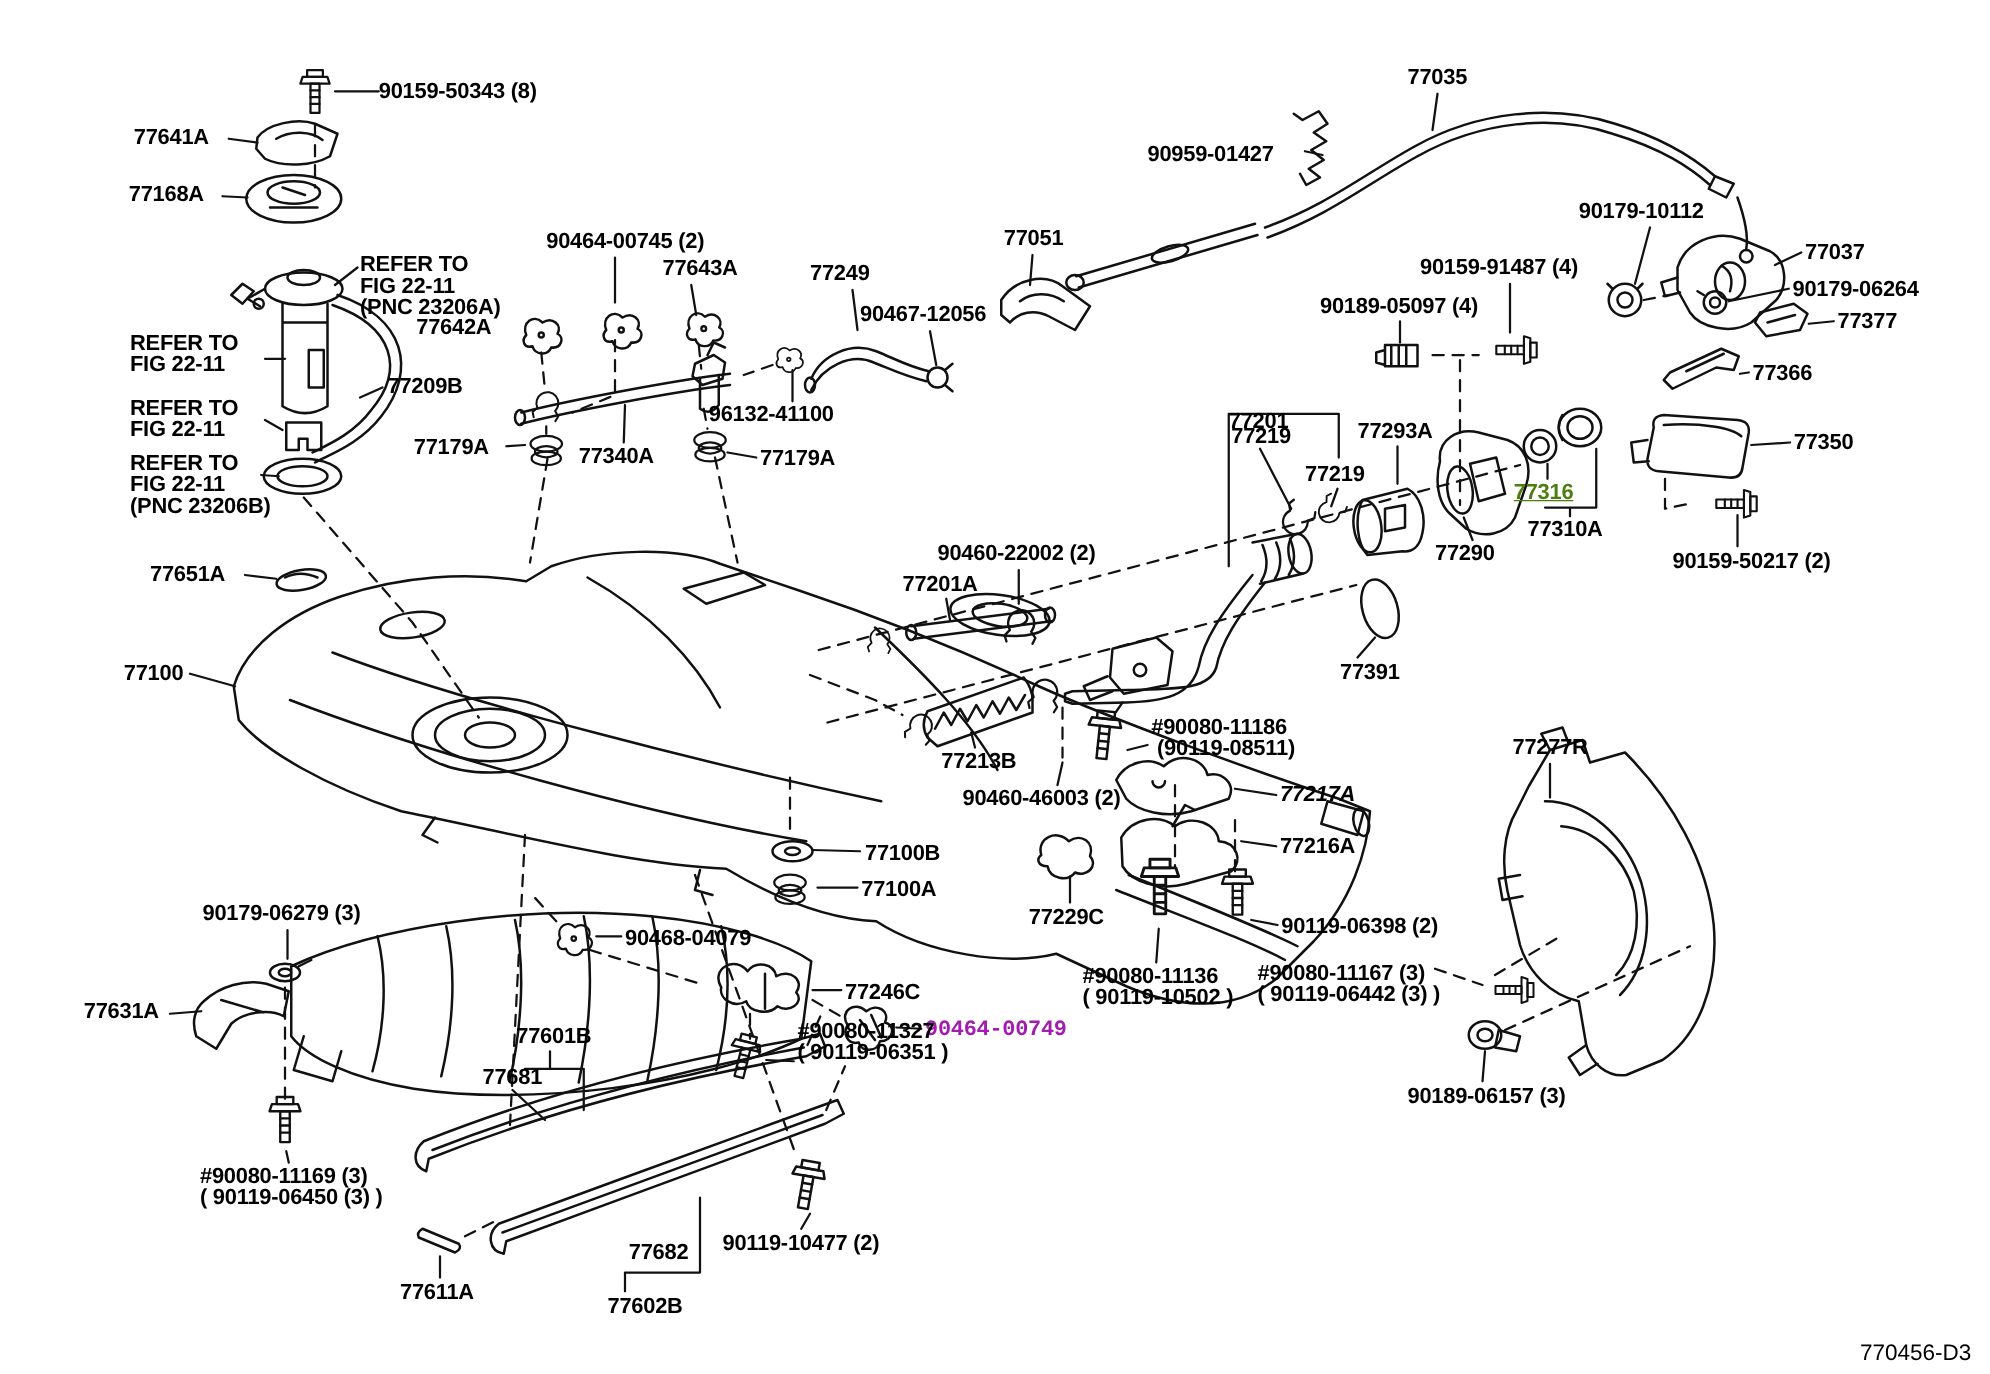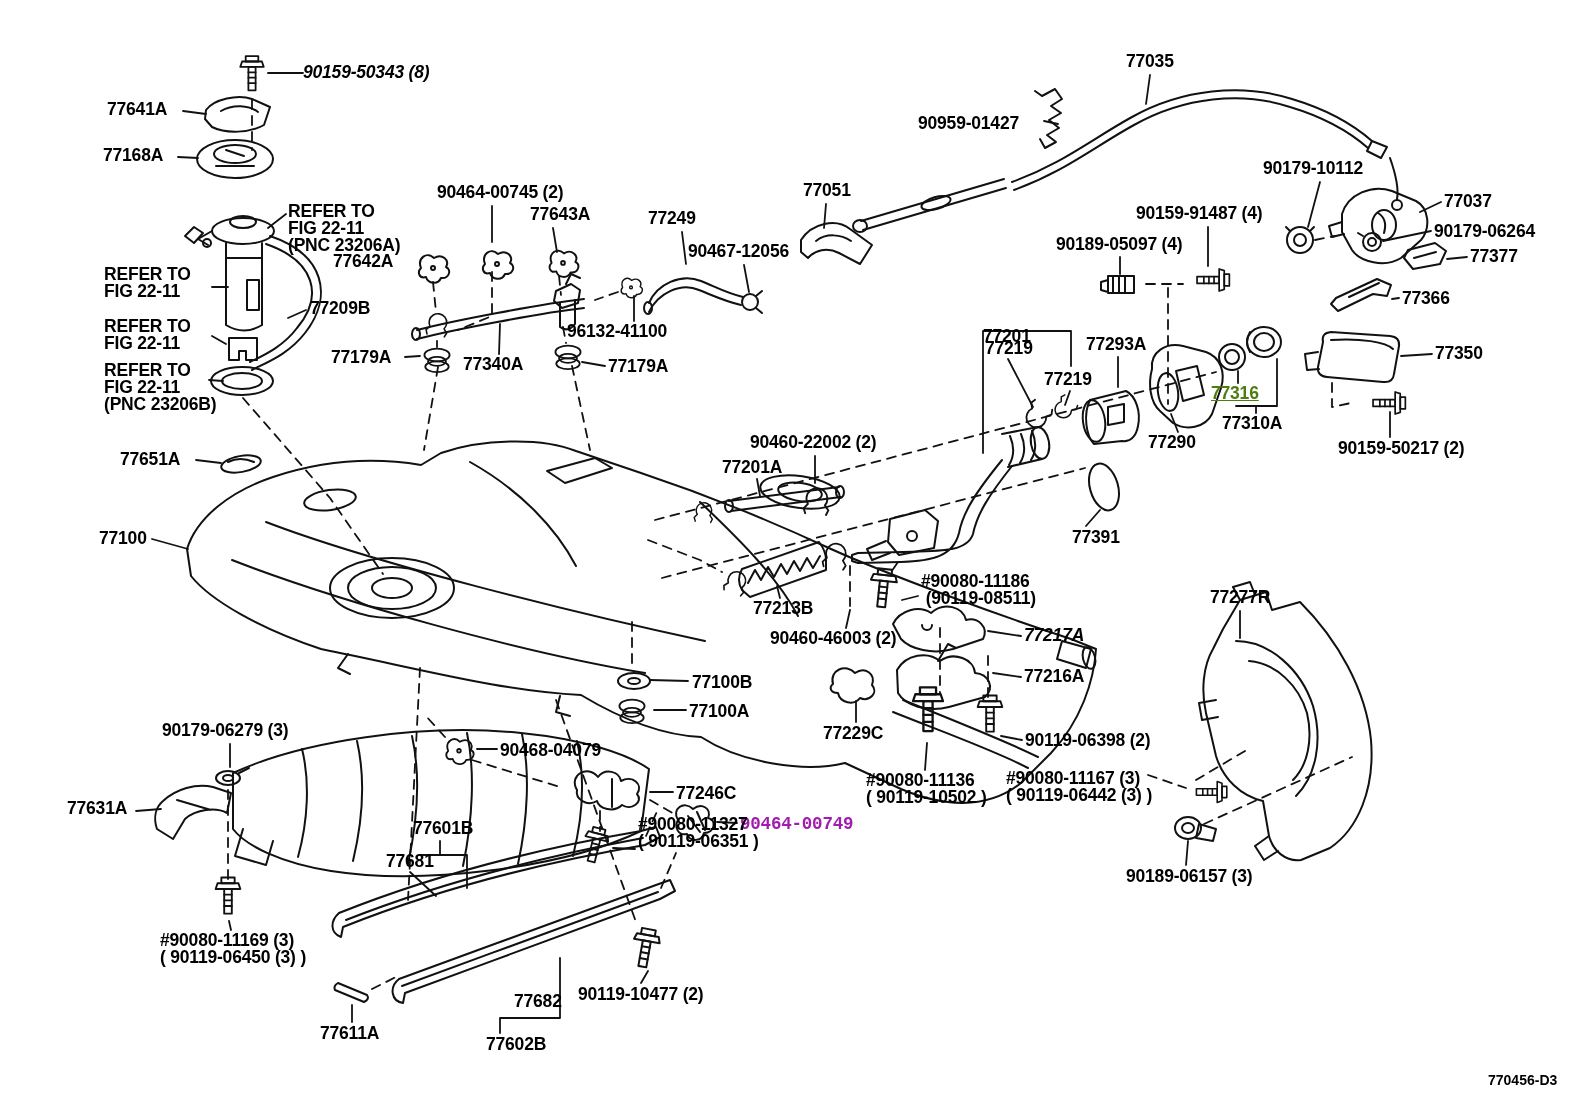--- a/index.html
+++ b/index.html
@@ -5,22 +5,22 @@
   html,body{margin:0;padding:0;background:#fff;}
   #stage{position:relative;width:1592px;height:1099px;background:#fff;overflow:hidden;
          font-family:"Liberation Sans",sans-serif;}
   #artwork{position:absolute;left:0;top:0;}
   #artwork path,#artwork ellipse,#artwork circle,#artwork line{
       fill:none;stroke:#111;stroke-width:2;stroke-linecap:round;stroke-linejoin:round;}
   #artwork .leader{stroke-width:1.8;}
   #artwork .dash{stroke-width:1.8;stroke-dasharray:9 7;}
   .part-label{position:absolute;font-family:"Liberation Sans",sans-serif;font-weight:700;
       font-size:17.5px;line-height:17px;letter-spacing:-0.2px;color:#000;white-space:pre;}
-  .figure-code{position:absolute;font-family:"Liberation Sans",sans-serif;font-weight:700;
-      font-size:14px;color:#000;white-space:pre;}
+  .figure-code{position:absolute;font-family:"Liberation Sans",sans-serif;font-weight:400;
+      font-size:18px;color:#000;white-space:pre;}
 </style>
 </head>
 <body>
 
 <div id="stage" style="background: rgb(255, 255, 255);">
 
   <svg id="artwork" width="1592" height="1099" viewBox="0 0 1592 1099">
     <defs>
       <g id="boltv">
         <path d="M-7,-11 h14 v6 h-14 z" style="stroke: rgb(17, 17, 17);"></path>
@@ -266,21 +266,21 @@
     <g>
       <path class="dash" d="M252,100 L252,150 M243,398 L330,498 L383,574 M433,282 L436,312 M437,341 L437,347 M438,367 L424,450 M492,272 L492,316 L458,330 M559,276 L561,295 M563,327 L566,343 M572,366 L590,450 M618,292 L595,300" style="stroke: rgb(17, 17, 17);"></path>
       <path class="dash" d="M1315,240 L1335,236 M1146,284 L1183,284 M1168,288 L1168,404 M1332,383 L1332,407 L1351,403" style="stroke: rgb(17, 17, 17);"></path>
       <path class="dash" d="M898,562 L889,575 M940,628 L940,693 M988,656 L988,700 M632,622 L632,668 M648,540 L700,560 L722,572 M850,566 L850,606 M655,520 L1216,372 M662,578 L1085,468" style="stroke: rgb(17, 17, 17);"></path>
       <path class="dash" d="M228,790 L228,882 M445,737 L425,715 M472,760 L560,787 M600,811 L600,831 M650,800 L676,815 M420,668 L408,900 M556,700 L636,922 M372,989 L396,977 M646,836 L659,807 M661,888 L676,853" style="stroke: rgb(17, 17, 17);"></path>
       <path class="dash" d="M1148,775 L1186,788 M1196,780 L1250,748 M1204,824 L1352,757" style="stroke: rgb(17, 17, 17);"></path>
     </g>
   </svg>
 
   <div id="labels">
-      <div class="part-label" style="left: 303px; top: 64px; color: rgb(0, 0, 0); font-style: italic;">90159-50343 (8)</div>
+      <div class="part-label" style="left: 303px; top: 64px; color: rgb(0, 0, 0);">90159-50343 (8)</div>
       <div class="part-label" style="left: 107px; top: 101px; color: rgb(0, 0, 0);">77641A</div>
       <div class="part-label" style="left: 103px; top: 147px; color: rgb(0, 0, 0);">77168A</div>
       <div class="part-label" style="left: 288px; top: 203px; color: rgb(0, 0, 0);">REFER TO
 FIG 22-11
 (PNC 23206A)</div>
       <div class="part-label" style="left: 333px; top: 253px; color: rgb(0, 0, 0);">77642A</div>
       <div class="part-label" style="left: 104px; top: 266px; color: rgb(0, 0, 0);">REFER TO
 FIG 22-11</div>
       <div class="part-label" style="left: 310px; top: 300px; color: rgb(0, 0, 0);">77209B</div>
       <div class="part-label" style="left: 104px; top: 318px; color: rgb(0, 0, 0);">REFER TO
@@ -341,19 +341,19 @@
       <div class="part-label" style="left: 500px; top: 742px; color: rgb(0, 0, 0);">90468-04079</div>
       <div class="part-label" style="left: 676px; top: 785px; color: rgb(0, 0, 0);">77246C</div>
       <div class="part-label" style="left: 740px; top: 816px; color: #a21caf; font-family: Liberation Mono, monospace;">90464-00749</div>
       <div class="part-label" style="left: 638px; top: 816px; color: rgb(0, 0, 0);">#90080-11327
 ( 90119-06351 )</div>
       <div class="part-label" style="left: 413px; top: 820px; color: rgb(0, 0, 0);">77601B</div>
       <div class="part-label" style="left: 386px; top: 853px; color: rgb(0, 0, 0);">77681</div>
       <div class="part-label" style="left: 160px; top: 932px; color: rgb(0, 0, 0);">#90080-11169 (3)
 ( 90119-06450 (3) )</div>
       <div class="part-label" style="left: 320px; top: 1025px; color: rgb(0, 0, 0);">77611A</div>
-      <div class="part-label" style="left: 503px; top: 993px; color: rgb(0, 0, 0); margin-left: 11px;">77682</div>
+      <div class="part-label" style="left: 503px; top: 993px; color: rgb(0, 0, 0);">77682</div>
       <div class="part-label" style="left: 486px; top: 1036px; color: rgb(0, 0, 0);">77602B</div>
       <div class="part-label" style="left: 578px; top: 986px; color: rgb(0, 0, 0);">90119-10477 (2)</div>
     </div>
 
   <div class="figure-code" style="left: 1488px; top: 1072px; color: rgb(0, 0, 0);">770456-D3</div>
 </div>
 
 </body></html>

